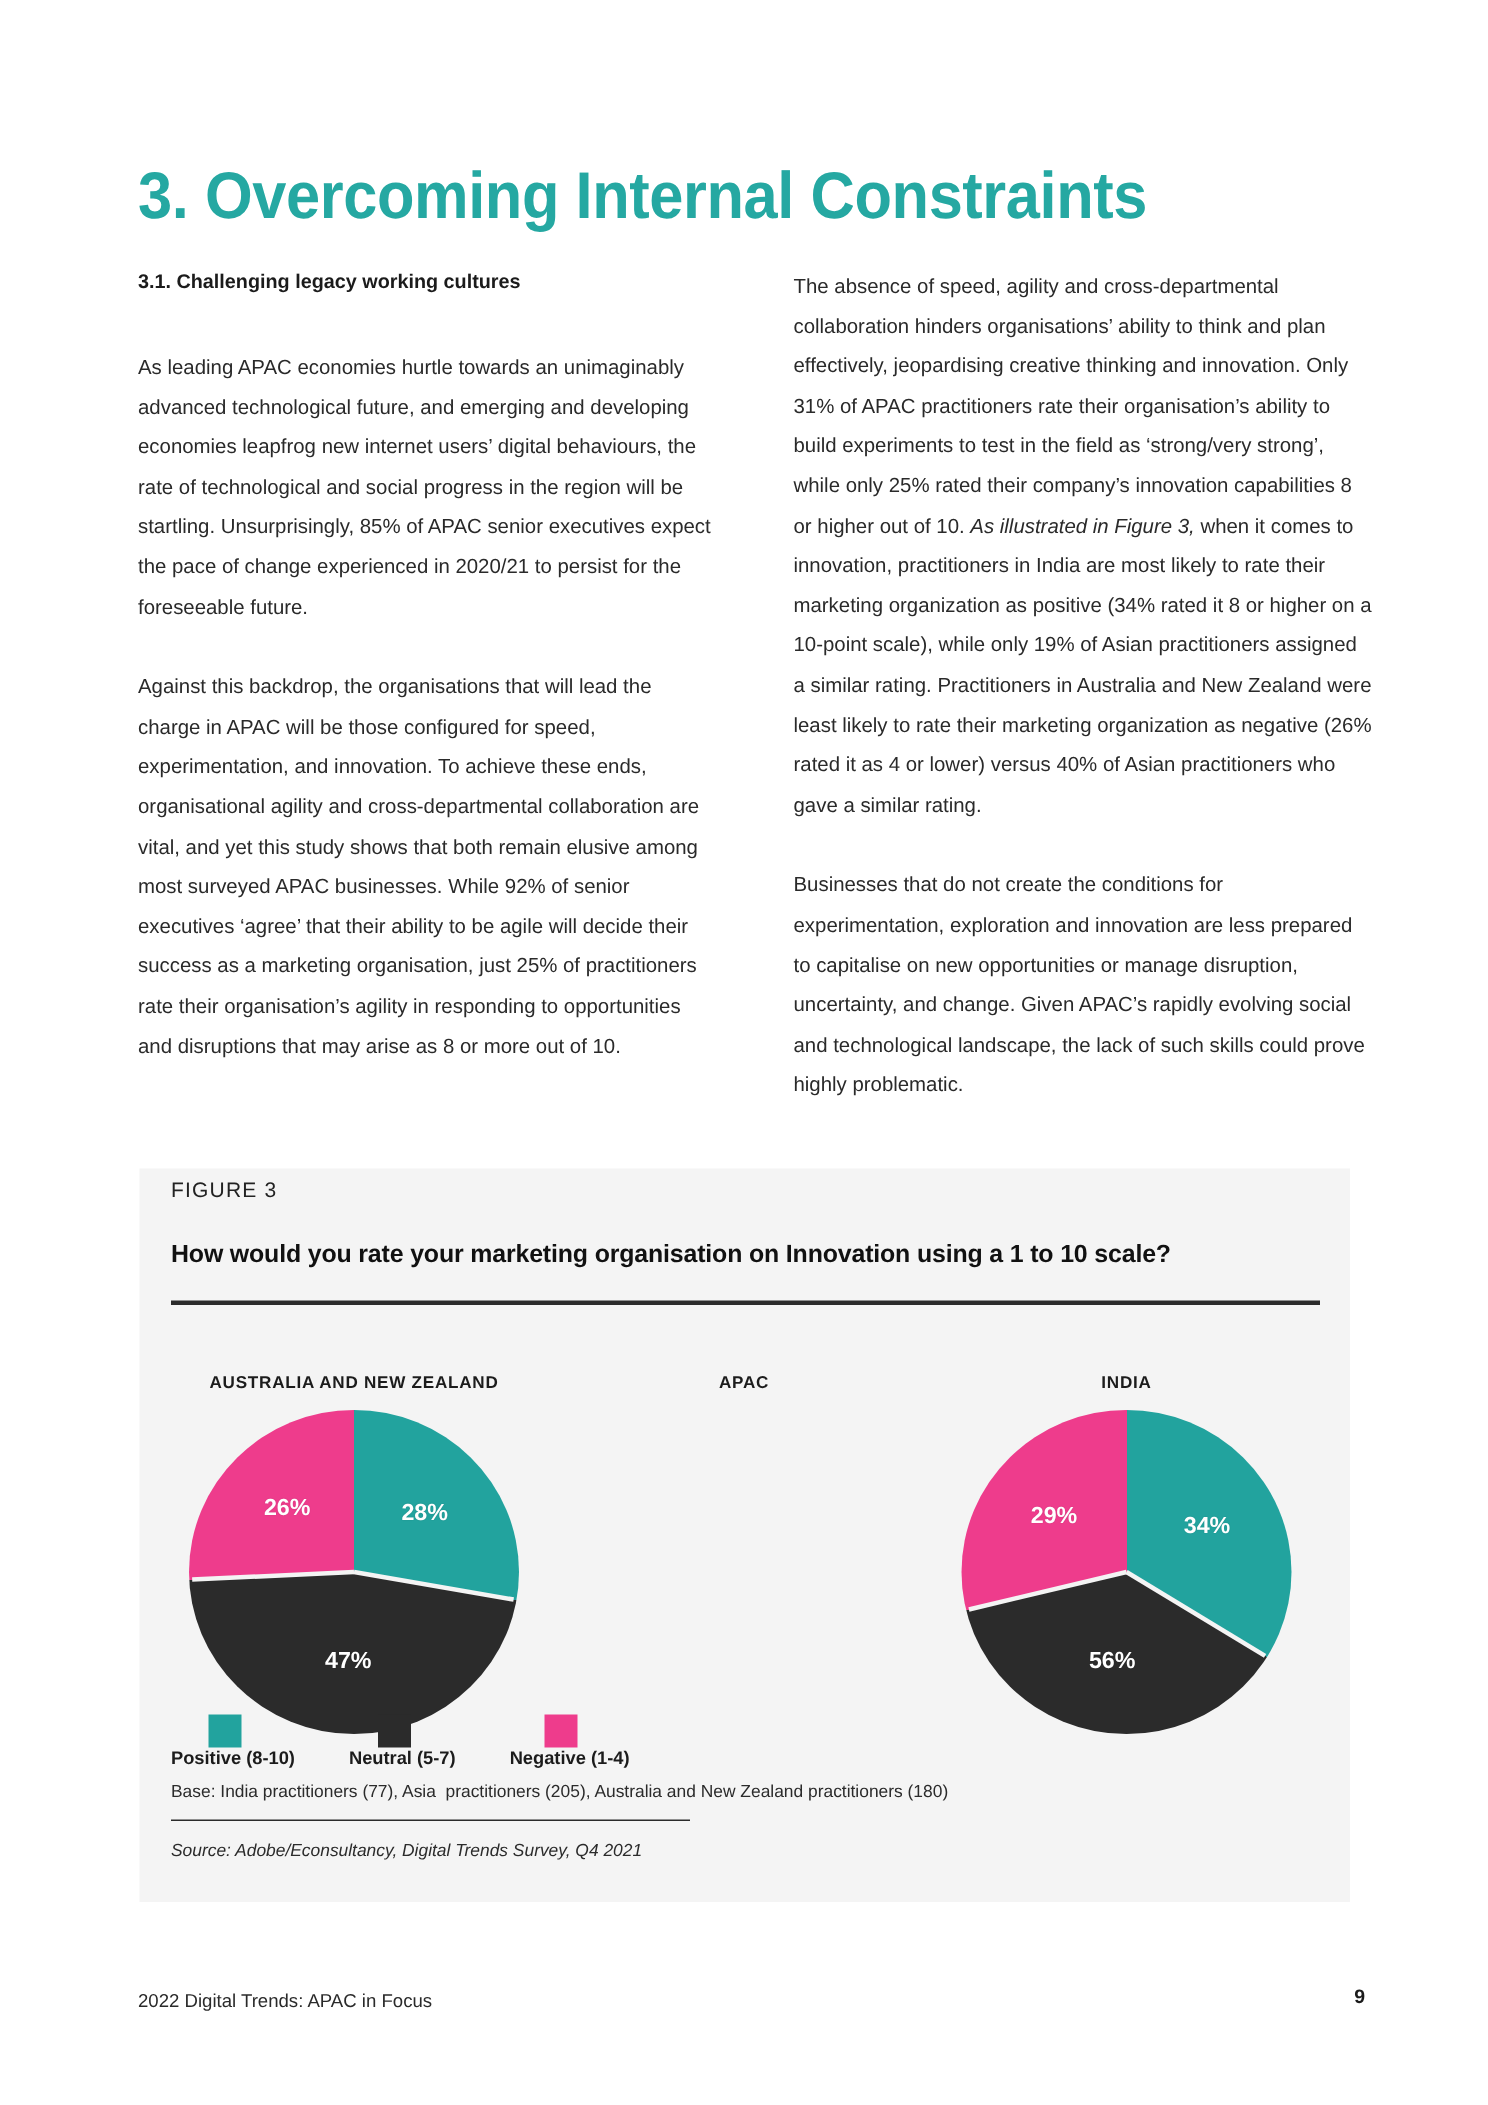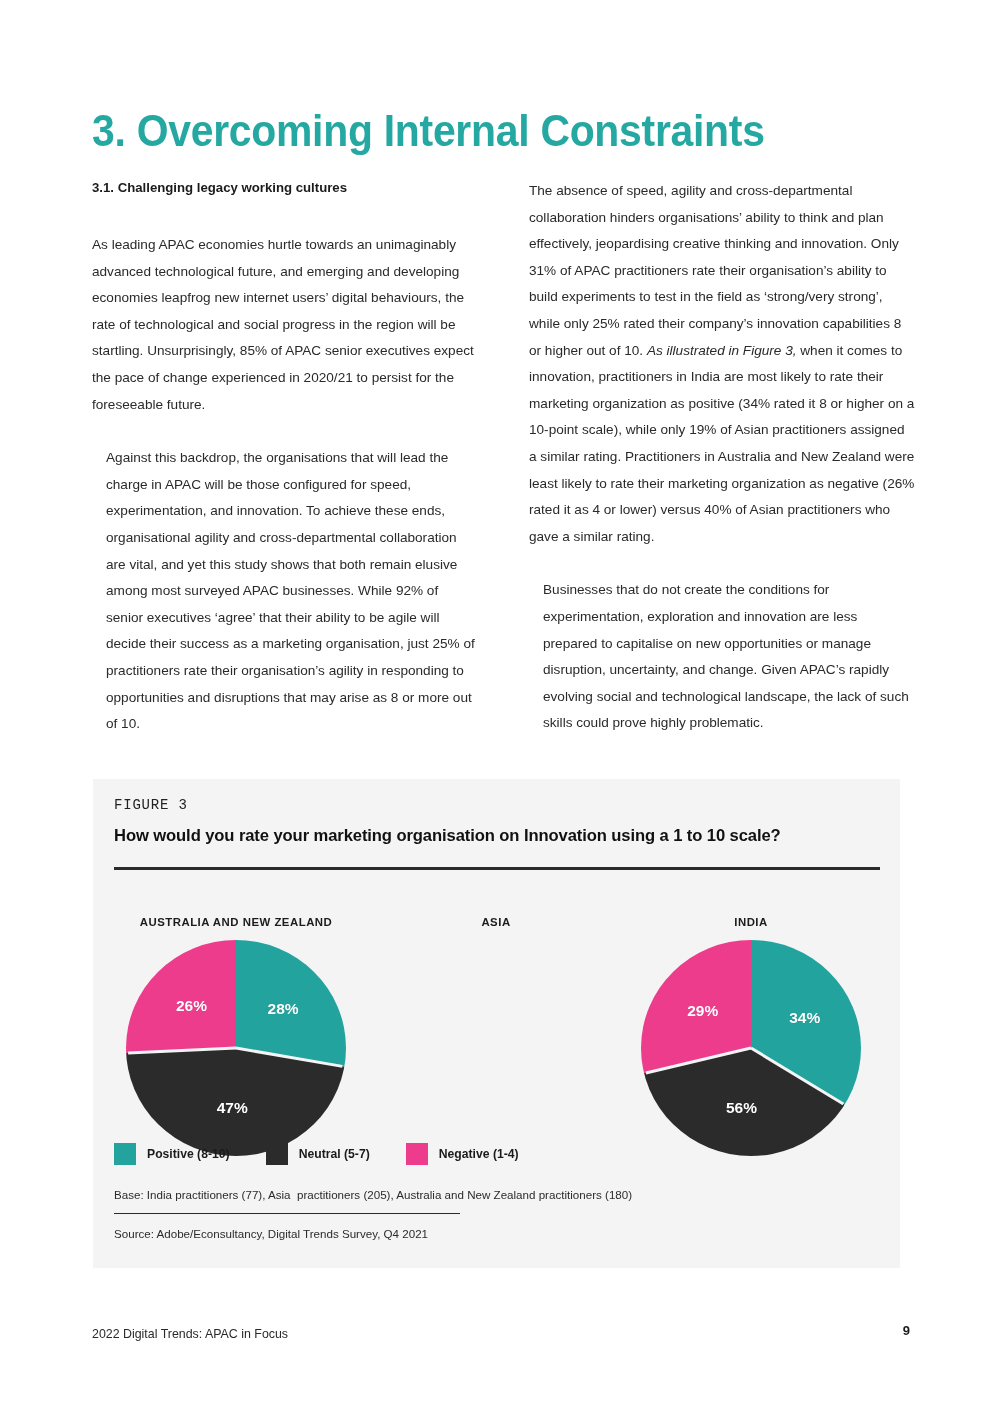--- a/index.html
+++ b/index.html
@@ -57,41 +57,40 @@
   .subhead {
     font-weight: 700;
     font-size: 13.2px;
     line-height: 20px;
     margin: 0 0 34px 0;
     color: #1b1b1b;
   }
   .para {
     margin: 0 0 27px 0;
   }
-  .para:last-child { margin-bottom: 0; margin-left: 14px; }
+  .para:last-child { margin-bottom: 0; }
   .ital { font-style: italic; }
 
   
   .figure-panel {
     position: absolute;
     left: 93px;
     top: 779px;
     width: 807px;
     height: 489px;
     background: #f4f4f4;
   }
   .fig-label {
     position: absolute;
     left: 21px;
-    top: 18px;
+    top: 6px;
     font-size: 14px;
     letter-spacing: 0.8px;
     color: #222;
     font-weight: 400;
-    font-family: Liberation Mono, monospace;
   }
   .fig-title {
     position: absolute;
     left: 21px;
     top: 47px;
     width: 770px;
     font-size: 16.6px;
     font-weight: 700;
     color: #111;
     letter-spacing: -0.1px;
@@ -160,20 +159,21 @@
     position: absolute;
     left: 21px;
     top: 364px;
     display: flex;
     align-items: center;
   }
   .legend-item {
     display: flex;
     align-items: center;
     margin-right: 36px;
+    flex-direction: column;
   }
   .legend-swatch {
     width: 22px;
     height: 22px;
     margin-right: 11px;
     flex: 0 0 auto;
   }
   .legend-text {
     font-size: 12.2px;
     font-weight: 700;
@@ -197,20 +197,21 @@
     width: 346px;
     height: 1px;
     background: #2b2b2b;
   }
   .source-note {
     position: absolute;
     left: 21px;
     top: 448px;
     font-size: 11.6px;
     color: #2b2b2b;
+    font-style: italic;
   }
 
   
   .footer-text {
     position: absolute;
     left: 92px;
     top: 1327px;
     font-size: 12.4px;
     color: #2a2a2a;
   }
@@ -254,21 +255,21 @@
           <div class="pie-wrap">
             <div class="pie" style="background: conic-gradient(rgb(34, 163, 158) 0deg, rgb(34, 163, 158) 99.802deg, rgb(43, 43, 43) 99.802deg, rgb(43, 43, 43) 267.327deg, rgb(238, 60, 140) 267.327deg, rgb(238, 60, 140) 360deg);"></div>
             <div style="position: absolute; left: 50%; top: 50%; width: 3px; height: 50%; background: rgb(244, 244, 244); transform-origin: center top; transform: translate(-50%, 0px) rotate(279.802deg);"></div>
             <div style="position: absolute; left: 50%; top: 50%; width: 3px; height: 50%; background: rgb(244, 244, 244); transform-origin: center top; transform: translate(-50%, 0px) rotate(447.327deg);"></div>
             <div class="slice-label" style="left: 157.12px; top: 69.0442px;">28%</div>
             <div class="slice-label" style="left: 106.17px; top: 168.363px;">47%</div>
             <div class="slice-label" style="left: 65.438px; top: 66.2434px;">26%</div>
           </div>
         </div>
         <div class="pie-block b1">
-          <div class="pie-caption">ASIA</div>
+          <div class="pie-caption">APAC</div>
         </div>
         <div class="pie-block b2">
           <div class="pie-caption">INDIA</div>
           <div class="pie-wrap">
             <div class="pie" style="background: conic-gradient(rgb(34, 163, 158) 0deg, rgb(34, 163, 158) 121.188deg, rgb(43, 43, 43) 121.188deg, rgb(43, 43, 43) 256.634deg, rgb(238, 60, 140) 256.634deg, rgb(238, 60, 140) 360deg);"></div>
             <div style="position: absolute; left: 50%; top: 50%; width: 3px; height: 50%; background: rgb(244, 244, 244); transform-origin: center top; transform: translate(-50%, 0px) rotate(301.188deg);"></div>
             <div style="position: absolute; left: 50%; top: 50%; width: 3px; height: 50%; background: rgb(244, 244, 244); transform-origin: center top; transform: translate(-50%, 0px) rotate(436.634deg);"></div>
             <div class="slice-label" style="left: 163.664px; top: 78.3047px;">34%</div>
             <div class="slice-label" style="left: 100.458px; top: 167.75px;">56%</div>
             <div class="slice-label" style="left: 61.669px; top: 70.5018px;">29%</div>

